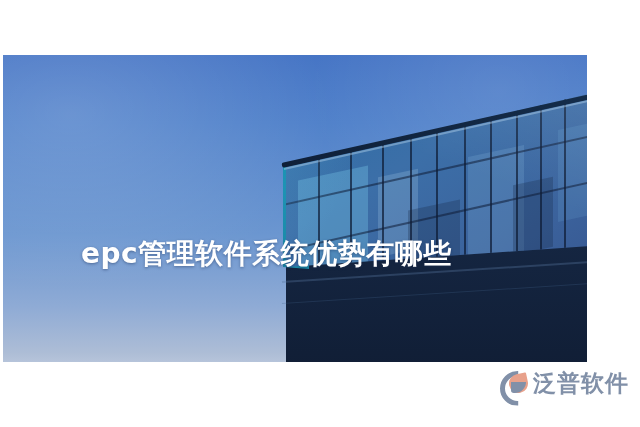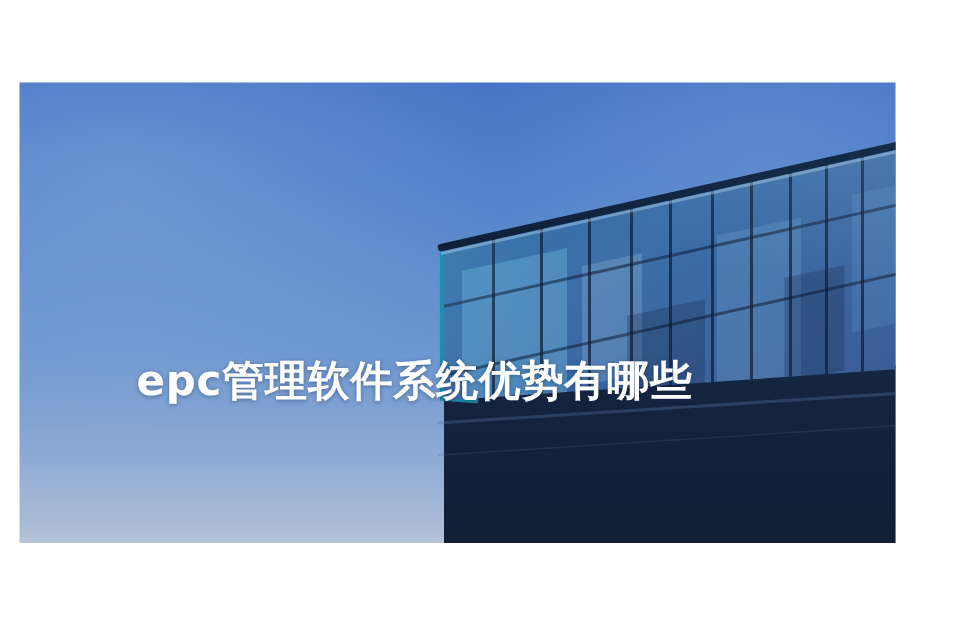--- a/index.html
+++ b/index.html
@@ -5,21 +5,21 @@
   html,body{margin:0;padding:0;background:#ffffff;}
   body{
     width:640px;height:427px;overflow:hidden;
     font-family:"Liberation Sans","DejaVu Sans",sans-serif;
   }
 
   #page{position:relative;width:640px;height:427px;background:#ffffff;overflow:hidden;}
 
   
   .hero{
-    position:absolute;left:13px;top:55px;width:584px;height:307px;overflow:hidden;
+    position:absolute;left:3px;top:55px;width:584px;height:307px;overflow:hidden;
     background:linear-gradient(180deg,
         #4675c5 0%,
         #5081ca 22%,
         #6b96d0 58%,
         #8fabd5 82%,
         #adbdd6 97%,
         #b6c4da 100%);
   }
 
   
@@ -194,15 +194,23 @@
       </div>
 
       <div class="roofline"></div>
       <div class="roof-hi"></div>
     </div>
 
     <div class="headline">epc管理软件系统优势有哪些</div>
   </div>
 
   <div class="logo">
+    <div class="logo-row">
+      <div class="logo-mark">
+        <div class="arc"></div>
+        <div class="petal"></div>
+        <div class="petal2"></div>
+      </div>
+      <div class="logo-text">泛普软件</div>
+    </div>
   </div>
 
 </div>
 
 </body></html>

